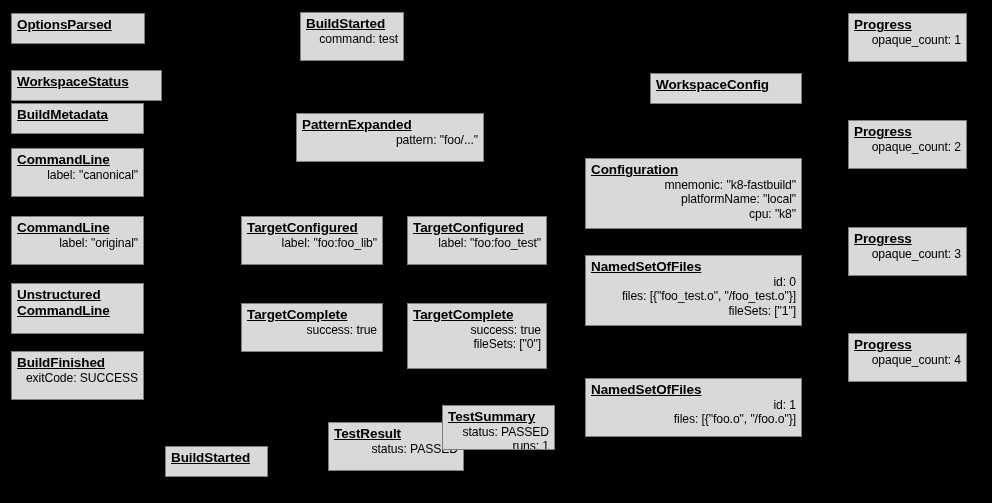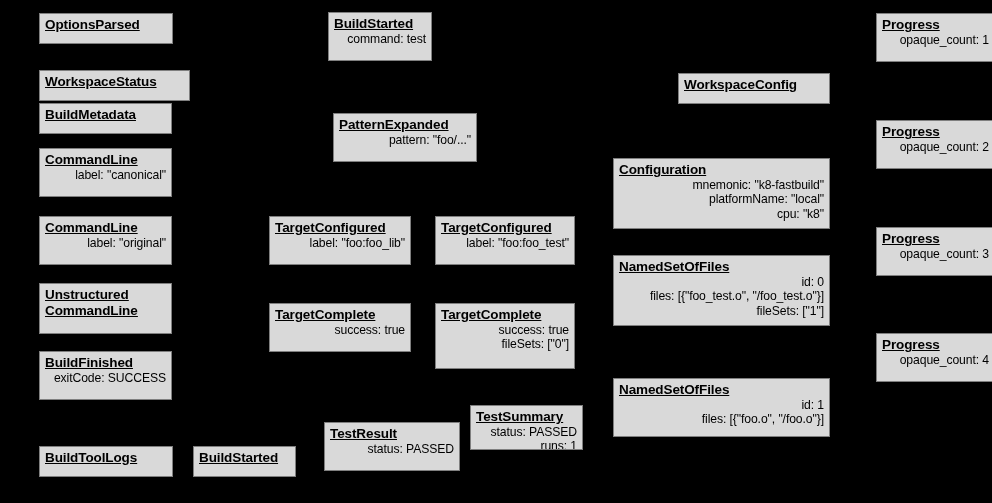--- a/index.html
+++ b/index.html
@@ -24,21 +24,20 @@
   }
   .node {
     position: absolute;
     box-sizing: border-box;
     background: #d9d9d9;
     border: 1px solid #7f7f7f;
     padding: 3px 5px 4px 5px;
     color: #000000;
     line-height: 1.18;
     overflow: hidden;
-    margin-left: 28px;
   }
   .node .title {
     font-weight: bold;
     font-size: 13.5px;
     text-decoration: underline;
     display: block;
     white-space: nowrap;
     letter-spacing: -0.1px;
   }
   .node .title.wrap {
@@ -81,34 +80,31 @@
 
   <div class="node" style="left:11px; top:283px; width:133px; height:51px;text-decoration:underline;">
     <span class="title wrap">Unstructured CommandLine</span>
   </div>
 
   <div class="node" style="left:11px; top:351px; width:133px; height:49px;">
     <span class="title">BuildFinished</span>
     <span class="field">exitCode: SUCCESS</span>
   </div>
 
-  <div class="node" style="left:11px; top:446px; width:134px; height:31px;">
-    <span class="title">BuildToolLogs</span>
-  </div>
 
   <div class="node" style="left:165px; top:446px; width:103px; height:31px;">
     <span class="title">BuildStarted</span>
   </div>
 
   <div class="node" style="left:300px; top:12px; width:104px; height:49px;">
     <span class="title">BuildStarted</span>
     <span class="field">command: test</span>
   </div>
 
-  <div class="node" style="left:305px; top:113px; width:144px; height:49px;">
+  <div class="node" style="left:296px; top:113px; width:188px; height:49px;">
     <span class="title">PatternExpanded</span>
     <span class="field">pattern: "foo/..."</span>
   </div>
 
   <div class="node" style="left:241px; top:216px; width:142px; height:49px;">
     <span class="title">TargetConfigured</span>
     <span class="field">label: "foo:foo_lib"</span>
   </div>
 
   <div class="node" style="left:407px; top:216px; width:140px; height:49px;">
@@ -120,21 +116,21 @@
     <span class="title">TargetComplete</span>
     <span class="field">success: true</span>
   </div>
 
   <div class="node" style="left:407px; top:303px; width:140px; height:66px;">
     <span class="title">TargetComplete</span>
     <span class="field">success: true</span>
     <span class="field">fileSets: ["0"]</span>
   </div>
 
-  <div class="node" style="left:296px; top:422px; width:136px; height:49px;">
+  <div class="node" style="left:328px; top:422px; width:136px; height:49px;">
     <span class="title">TestResult</span>
     <span class="field">status: PASSED</span>
   </div>
 
   <div class="node" style="left:442px; top:405px; width:113px; height:45px;">
     <span class="title">TestSummary</span>
     <span class="field">status: PASSED</span>
     <span class="field">runs: 1</span>
   </div>
 

